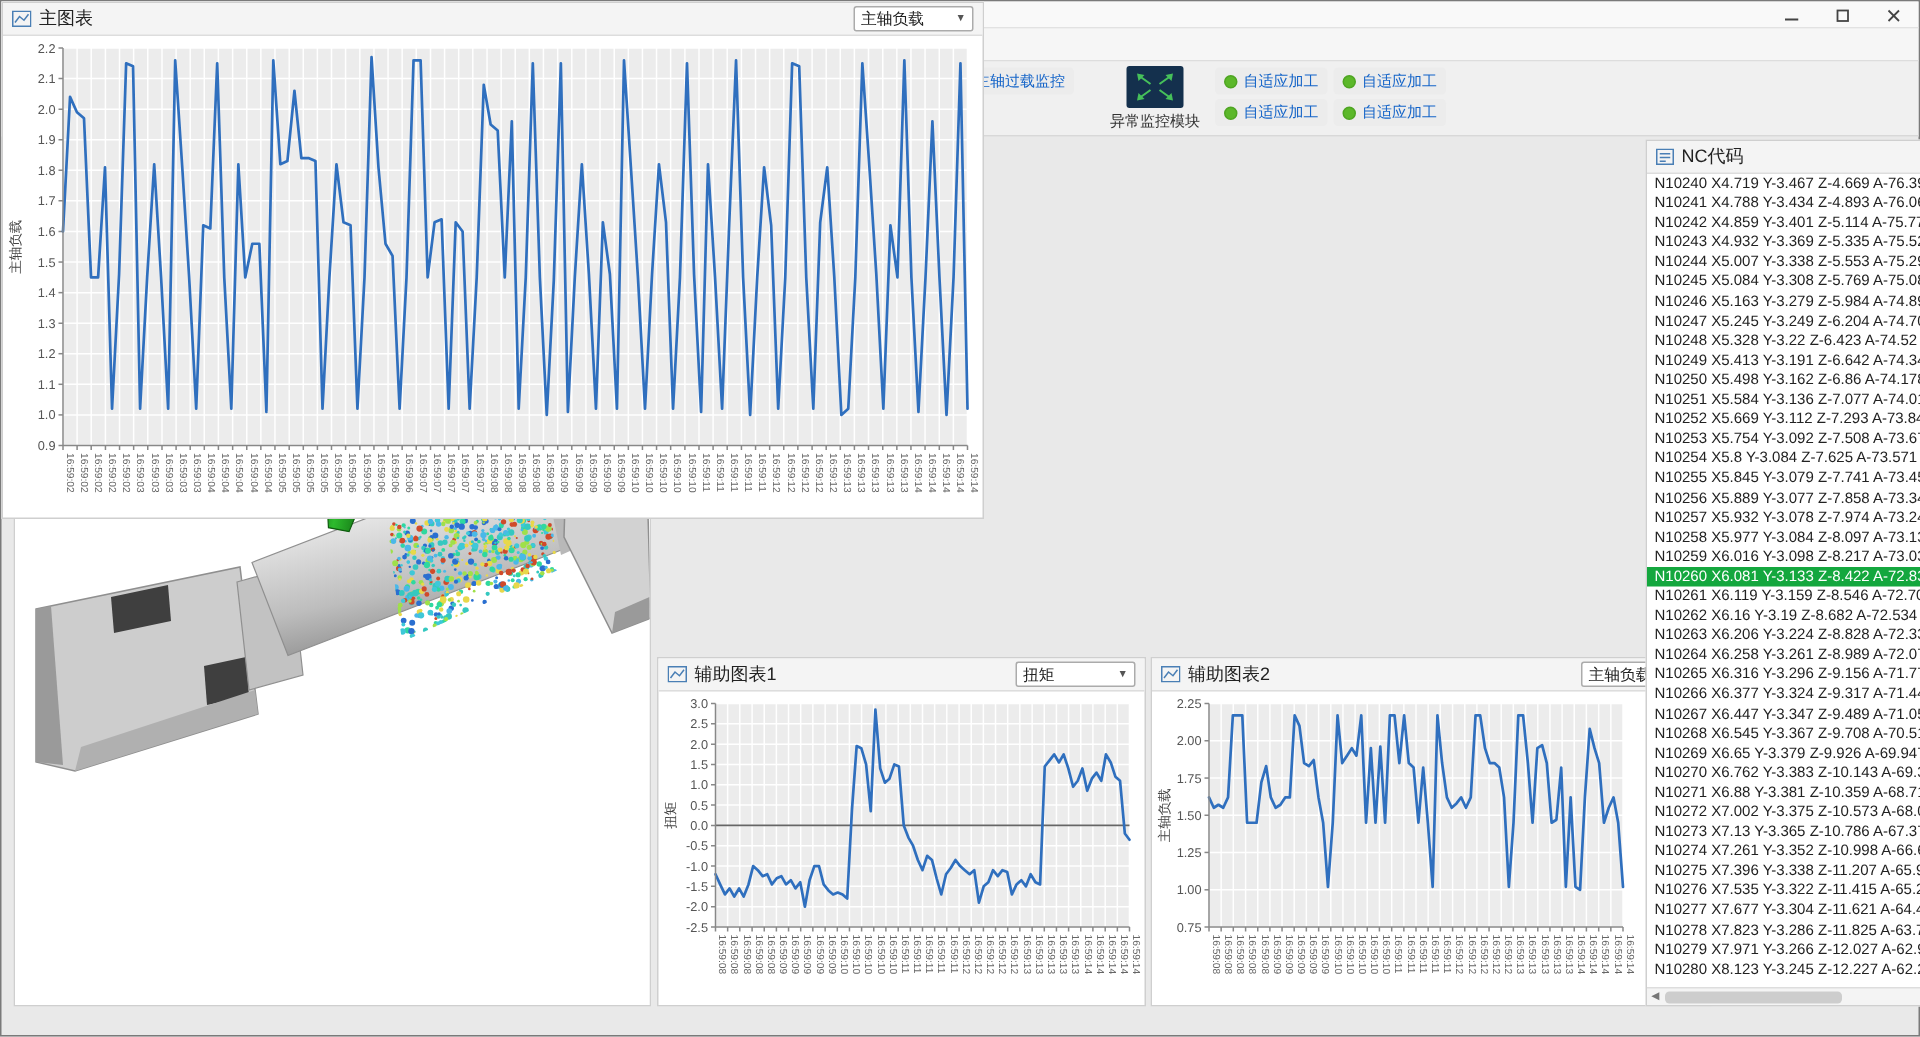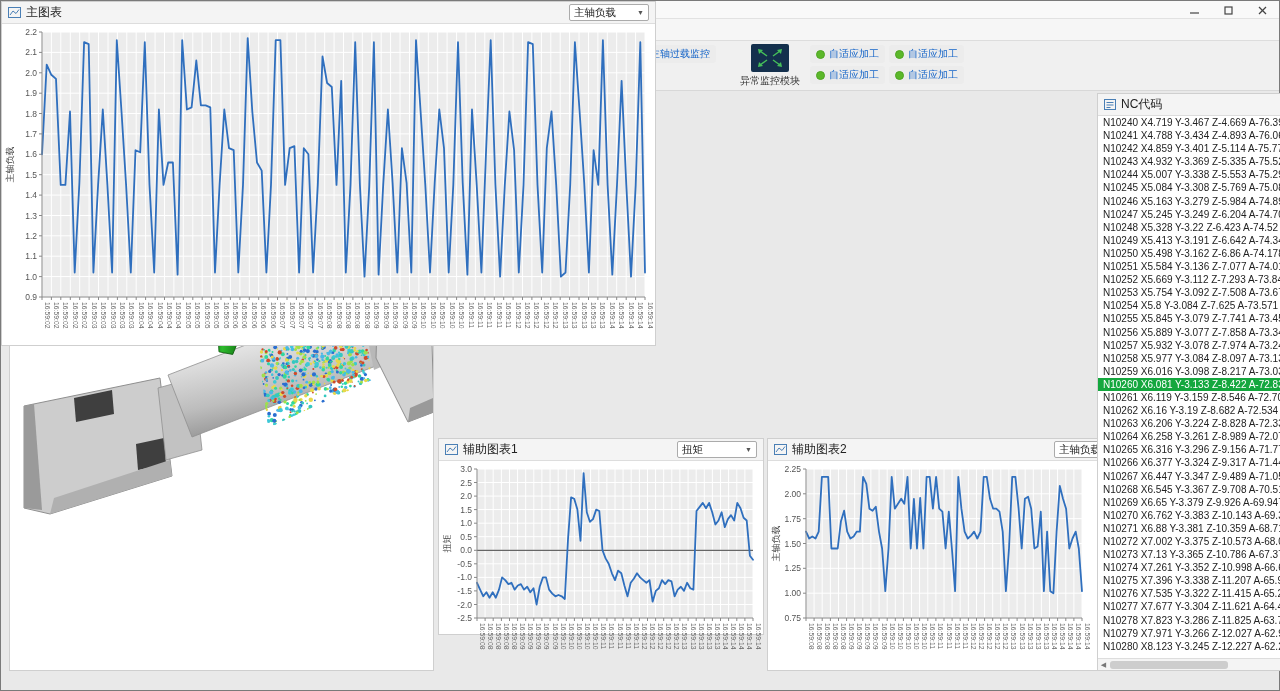--- a/index.html
+++ b/index.html
@@ -35,21 +35,21 @@
   .phead .ptitle { font-size:12px; color:#222; }
   .spacer { flex:1; }
   .dropdown { width:80px; height:17px; background:#fff; border:1px solid #ababab; border-radius:2px; font-size:10.5px; color:#222; display:flex; align-items:center; padding:0 4px; gap:2px; }
   .dropdown .dval { flex:1; white-space:nowrap; overflow:hidden; }
   .dropdown .caret { font-size:7px; color:#555; }
   .icon-btn { width:18px; height:17px; background:#fff; border:1px solid #c0c0c0; border-radius:2px; display:flex; align-items:center; justify-content:center; font-size:11px; color:#555; margin-left:3px; }
 
   #left-panel   { left:8px;    top:92px; width:425px; height:578px; }
   #center-main  { left:437px;  top:92px; width:655px; height:345px; border:none; background:transparent; }
   #main-chart-panel { position:absolute; left:0; top:0; width:655px; height:345px; background:#fff; border:1px solid #cfcfcf; }
-  #aux1-panel   { left:437px;  top:437px; width:326px; height:197px; }
+  #aux1-panel   { left:437px;  top:437px; width:326px; height:233px; }
   #aux2-panel   { left:766px;  top:437px; width:374px; height:233px; }
   #nc-panel     { left:1096px; top:92px; width:213px; height:578px; }
 
   .chart-box { position:relative; width:100%; }
   #chart-main { height:321px; }
   #chart-aux1, #chart-aux2 { height:209px; }
 
   #model-canvas { position:relative; width:423px; height:554px; background:#fff; }
 
   

